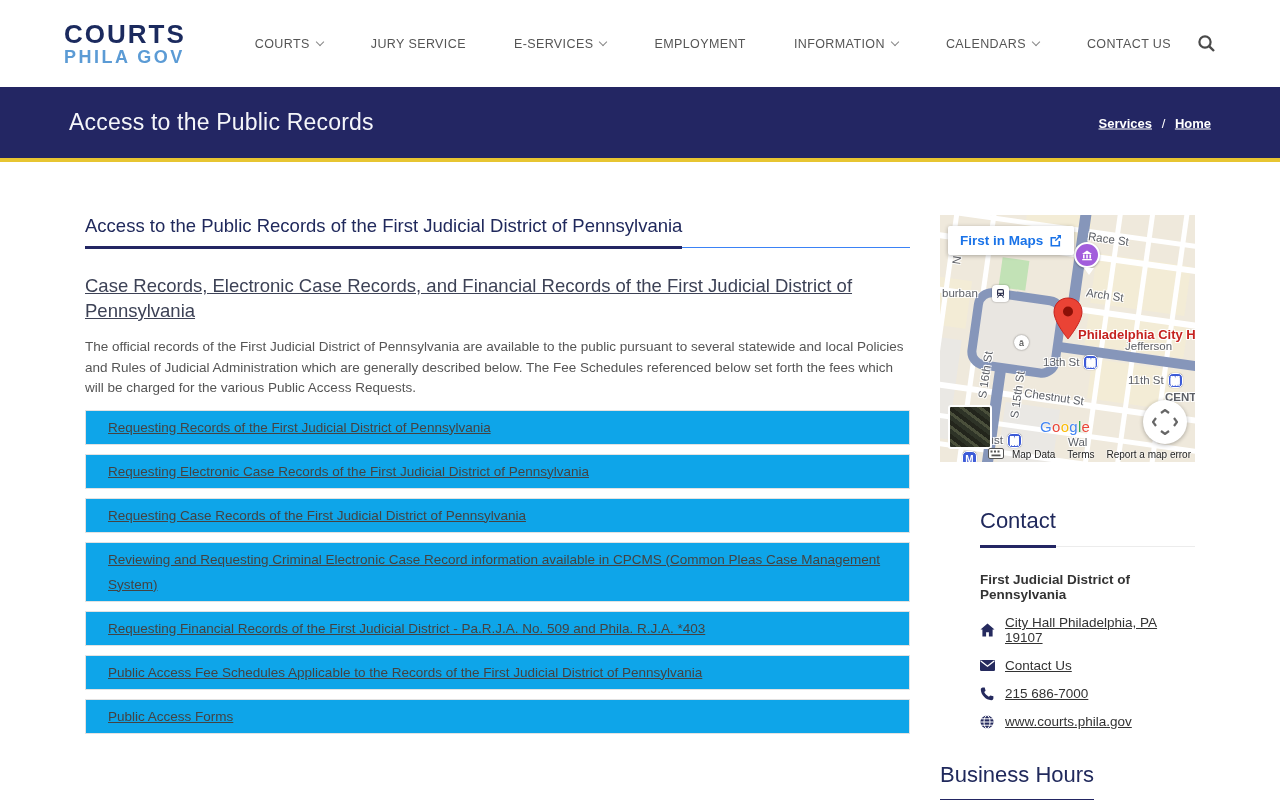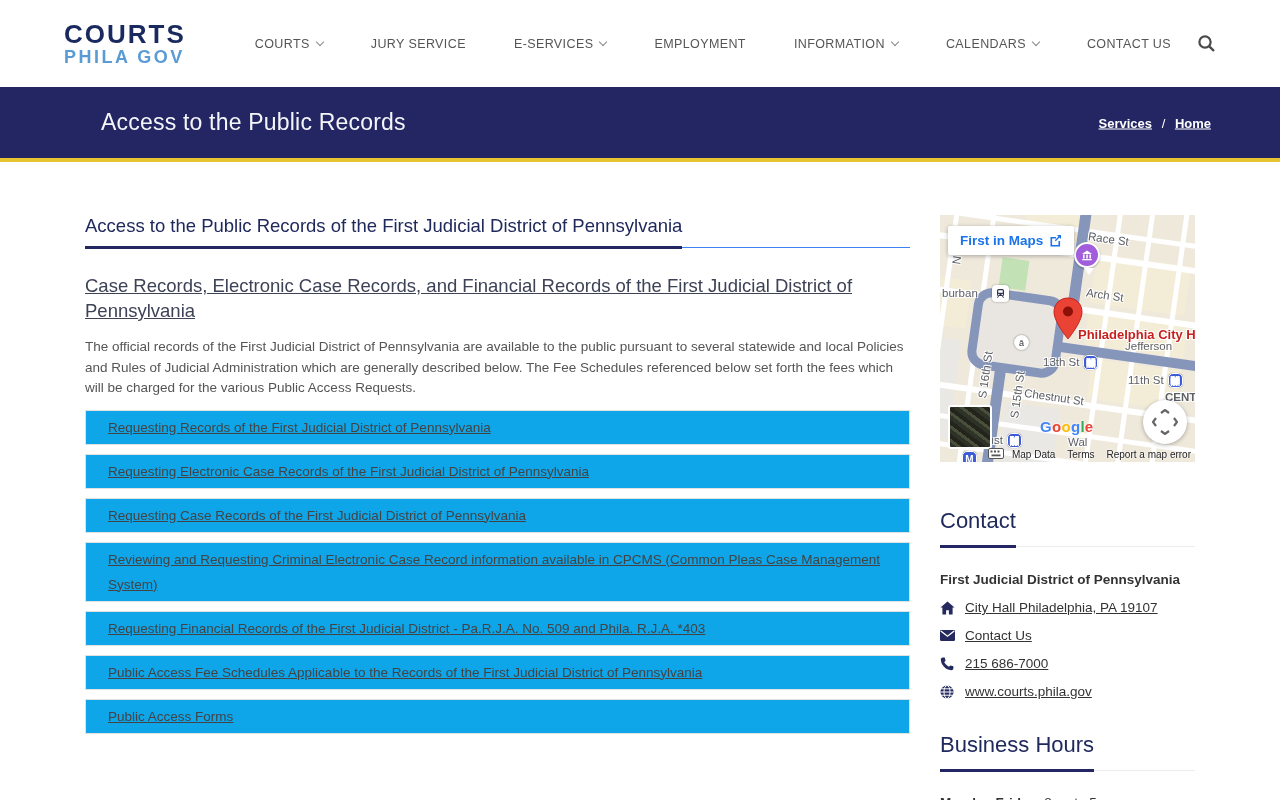--- a/index.html
+++ b/index.html
@@ -12,21 +12,21 @@
   .logo .l1 { font-size:26px; font-weight:bold; letter-spacing:2px; color:#1b2a5e; }
   .logo .l2 { font-size:18px; font-weight:bold; letter-spacing:2.5px; color:#5b9bd5; margin-top:1px; }
   .nav-menu { display:flex; align-items:center; gap:48px; margin-left:auto; margin-right:26px; }
   .nav-item { font-size:12.5px; letter-spacing:.4px; color:#555; cursor:pointer; white-space:nowrap; display:flex; align-items:center; }
   .chev { width:6px; height:6px; border-right:1.5px solid #888; border-bottom:1.5px solid #888;
     transform:rotate(45deg); display:inline-block; margin-left:7px; margin-top:-3px; }
   .search-btn { cursor:pointer; display:flex; align-items:center; }
 
   
   .banner { height:75px; background:#232663; border-bottom:4px solid #e7c531; position:relative;
-    display:flex; align-items:center;padding-left:32px; }
+    display:flex; align-items:center; }
   .banner h1 { color:#f5f6fa; font-weight:400; font-size:23px; margin-left:69px; letter-spacing:.2px; }
   .breadcrumb { position:absolute; right:69px; top:50%; transform:translateY(-50%); font-size:13px; color:#fff; font-weight:bold; }
   .breadcrumb a { color:#fff; text-decoration:underline; cursor:pointer; }
   .breadcrumb .sep { margin:0 6px; font-weight:400; }
 
   
   .content { display:flex; padding:53px 85px 0; }
   .main { width:825px; }
   .sidebar { width:255px; margin-left:30px; }
 
@@ -35,21 +35,21 @@
   h2.page-h span { display:inline-block; border-bottom:3px solid #232663; padding-bottom:9px; margin-bottom:-2px; }
   h3.sub-h { font-size:18.5px; font-weight:400; color:#3d4256; line-height:25px; margin-top:25px;text-decoration:underline; }
   p.intro { font-size:13.5px; color:#555; line-height:20.5px; margin-top:14px; }
   ul.doc-links { list-style:none; margin-top:11px; }
   ul.doc-links li { background:#0ea5e9; border:1px solid #e2e2e2; padding:4px 22px; margin-bottom:9px; }
   ul.doc-links a { font-size:13.5px; color:#434343; line-height:25px; text-decoration:underline; cursor:pointer; }
 
   
   .side-h { font-size:22px; font-weight:400; color:#20295c; border-bottom:1px solid #ececec; }
   .side-h span { display:inline-block; border-bottom:3px solid #232663; padding-bottom:11px; margin-bottom:-2px; }
-  .contact-sec { margin-top:46px; }
+  .contact-sec { margin-top:46px;margin-left:40px; }
   .org-name { font-size:13.5px; font-weight:bold; color:#333; margin-top:25px; }
   .c-row { display:flex; align-items:center; margin-top:13px; }
   .c-row .ic { width:16px; height:14px; margin-right:9px; flex:0 0 auto; display:flex; align-items:center; }
   .c-row a { font-size:13.5px; color:#333; text-decoration:underline; cursor:pointer; }
   .hours-sec { margin-top:33px; }
   .hours-line { font-size:13.5px; color:#333; margin-top:24px; }
   .hours-line b { font-weight:bold; }
 
   
   .map { position:relative; width:255px; height:247px; background:#efe9dc; overflow:hidden; cursor:grab; }
@@ -82,21 +82,21 @@
     box-shadow:0 1px 4px rgba(0,0,0,.3); padding:7px 12px; display:flex; align-items:center;
     font-size:13.5px; font-weight:bold; color:#1a73e8; cursor:pointer; z-index:5; }
   .open-maps svg { margin-left:6px; }
   .pin { position:absolute; z-index:4; }
   .sat-thumb { position:absolute; left:8px; bottom:13px; width:44px; height:44px; border:2px solid #fff;
     border-radius:3px; z-index:5; cursor:pointer;
     background:repeating-linear-gradient(37deg,#2e3327 0 4px,#4a4f3b 4px 7px,#23251c 7px 11px),#333; }
   .expand-ctl { position:absolute; right:8px; bottom:18px; width:44px; height:44px; background:#fff;
     border-radius:50%; box-shadow:0 1px 4px rgba(0,0,0,.3); z-index:5; cursor:pointer;
     display:flex; align-items:center; justify-content:center; }
-  .google-logo { position:absolute; left:100px; bottom:27px; z-index:5; font-size:15px; font-weight:bold;
+  .google-logo { position:absolute; left:100px; bottom:27px; z-index:5; font-size:15px; font-weight:normal;
     letter-spacing:.3px; text-shadow:0 0 2px #fff,0 0 2px #fff; }
   .g1,.g4{color:#4285F4}.g2,.g6{color:#EA4335}.g3{color:#FBBC05}.g5{color:#34A853}
   .map-attrib { position:absolute; right:4px; bottom:2px; z-index:5; font-size:10px; color:#222;
     display:flex; gap:12px; text-shadow:0 0 2px #fff,0 0 2px #fff; }
   .map-attrib span { cursor:pointer; }
   .kbd-ic { position:absolute; left:48px; bottom:3px; z-index:5; }
 </style>
 </head>
 <body>
 

